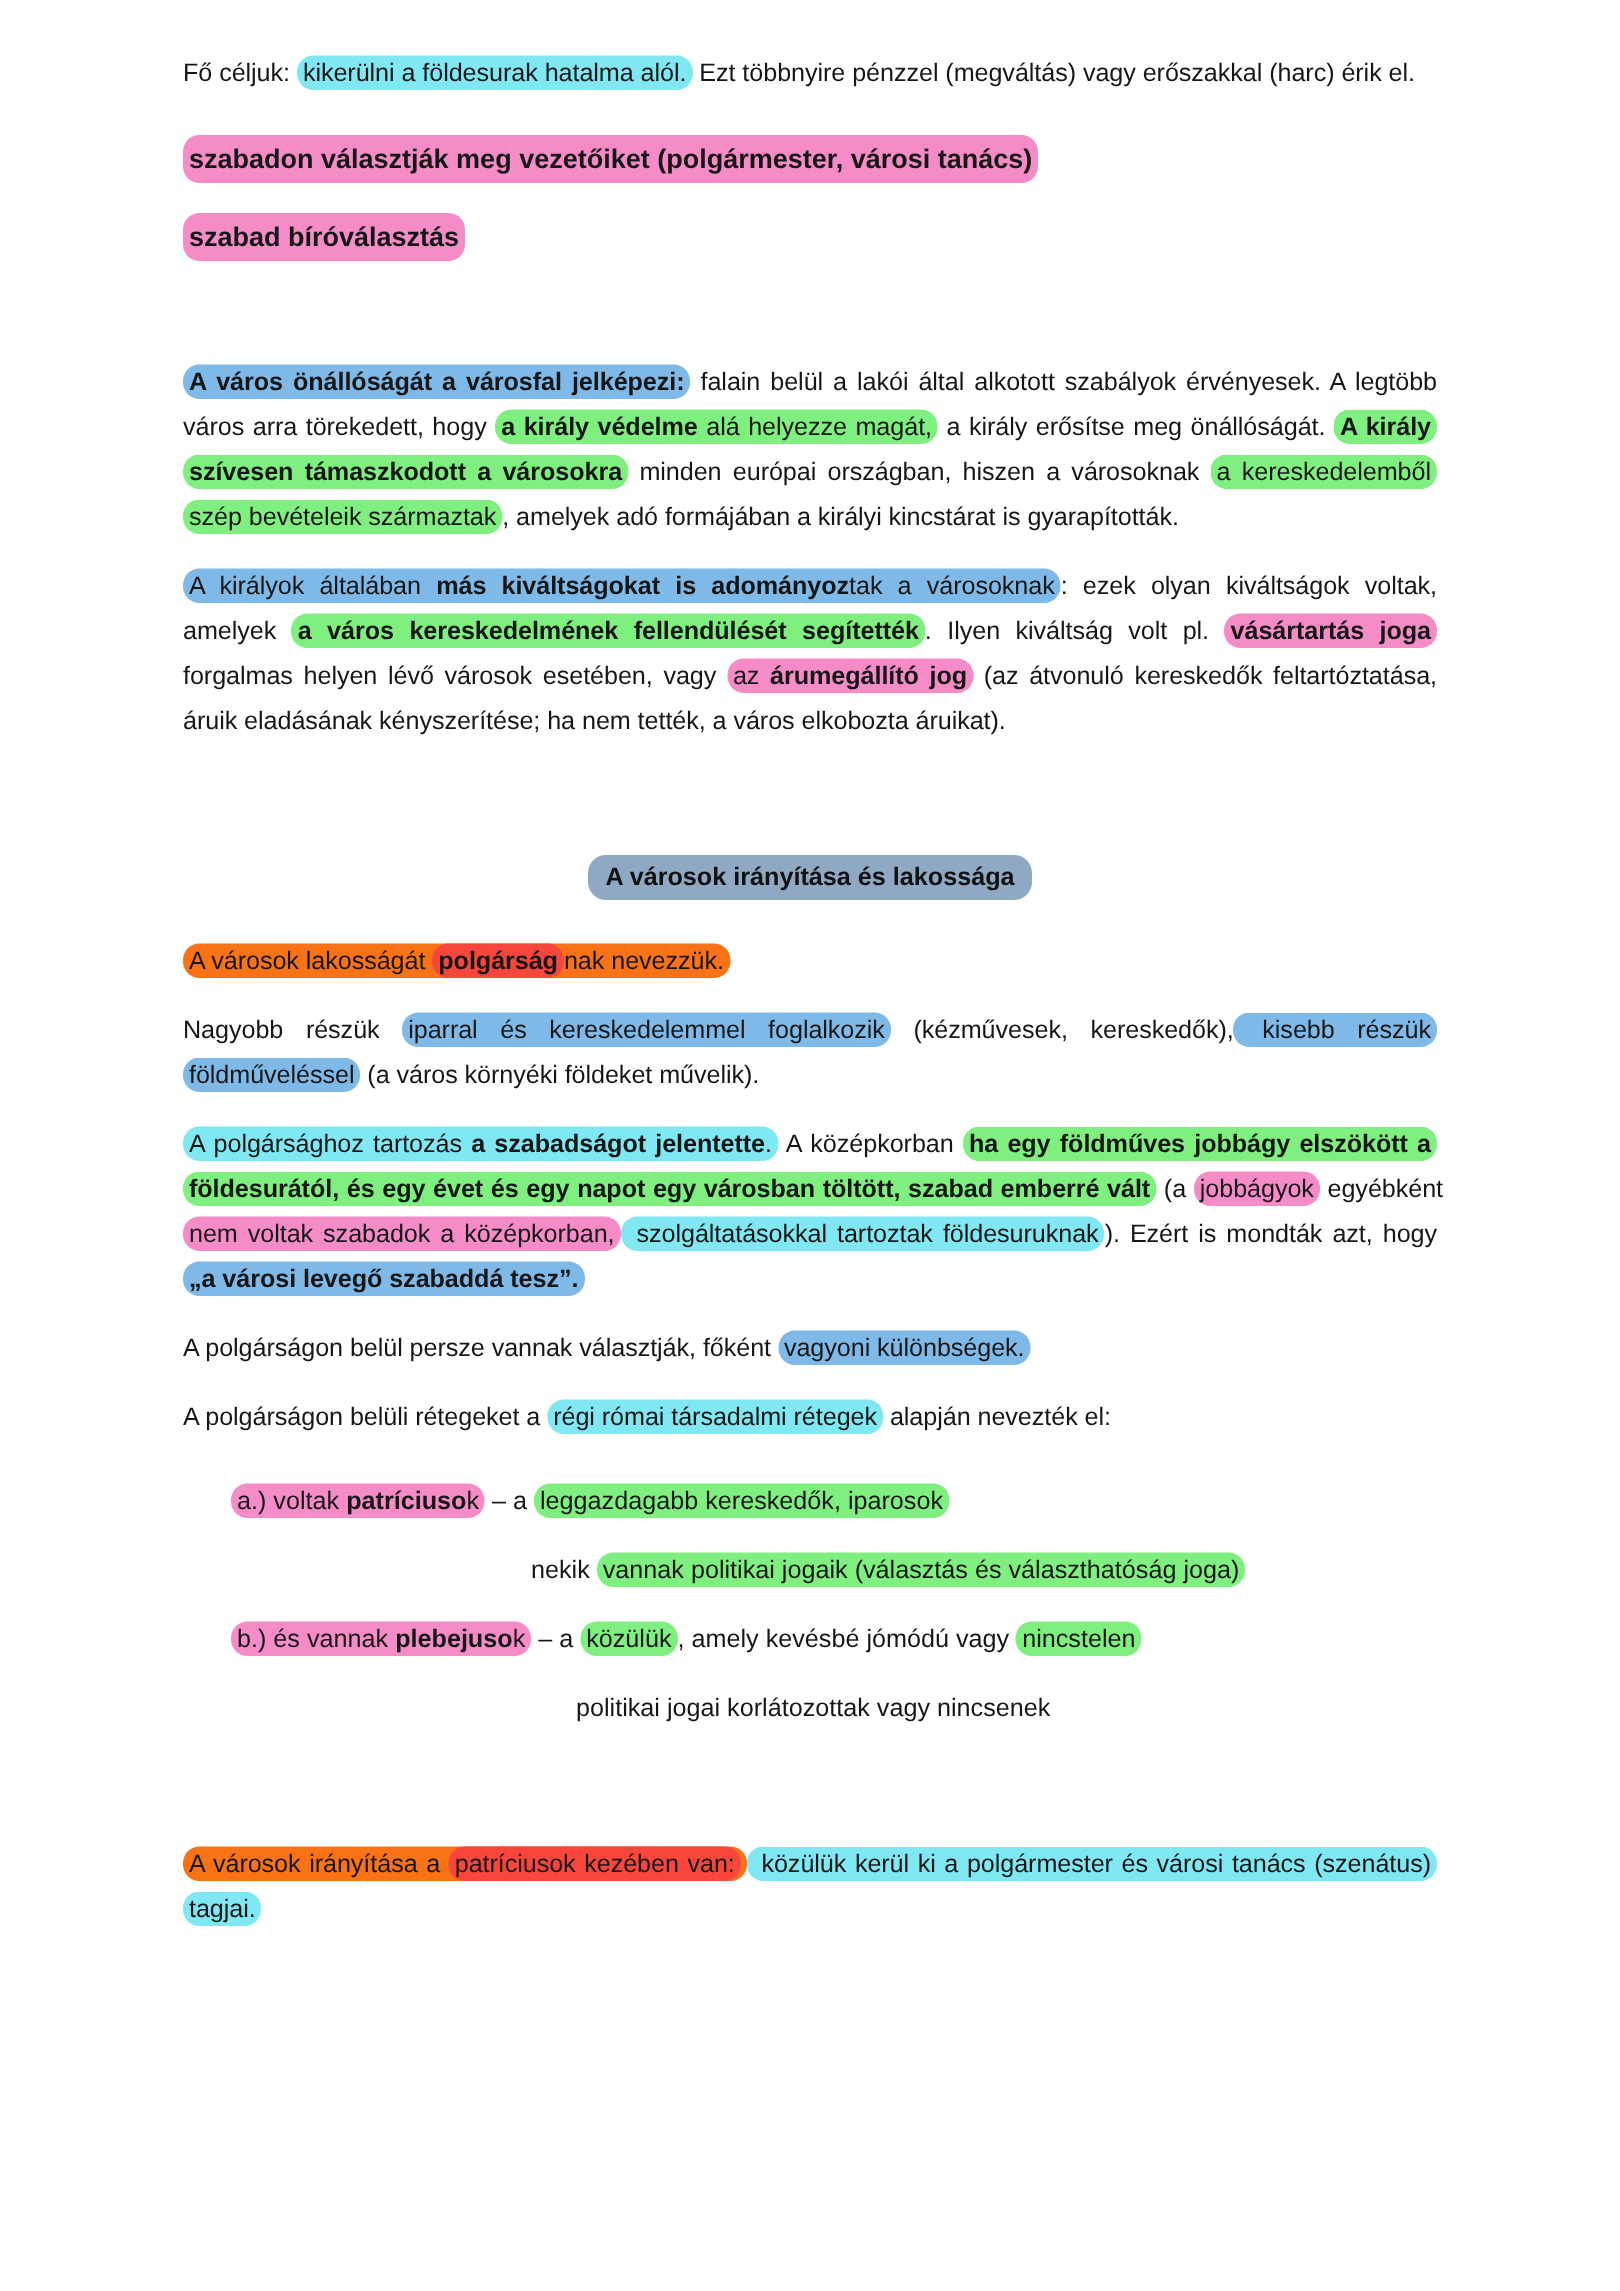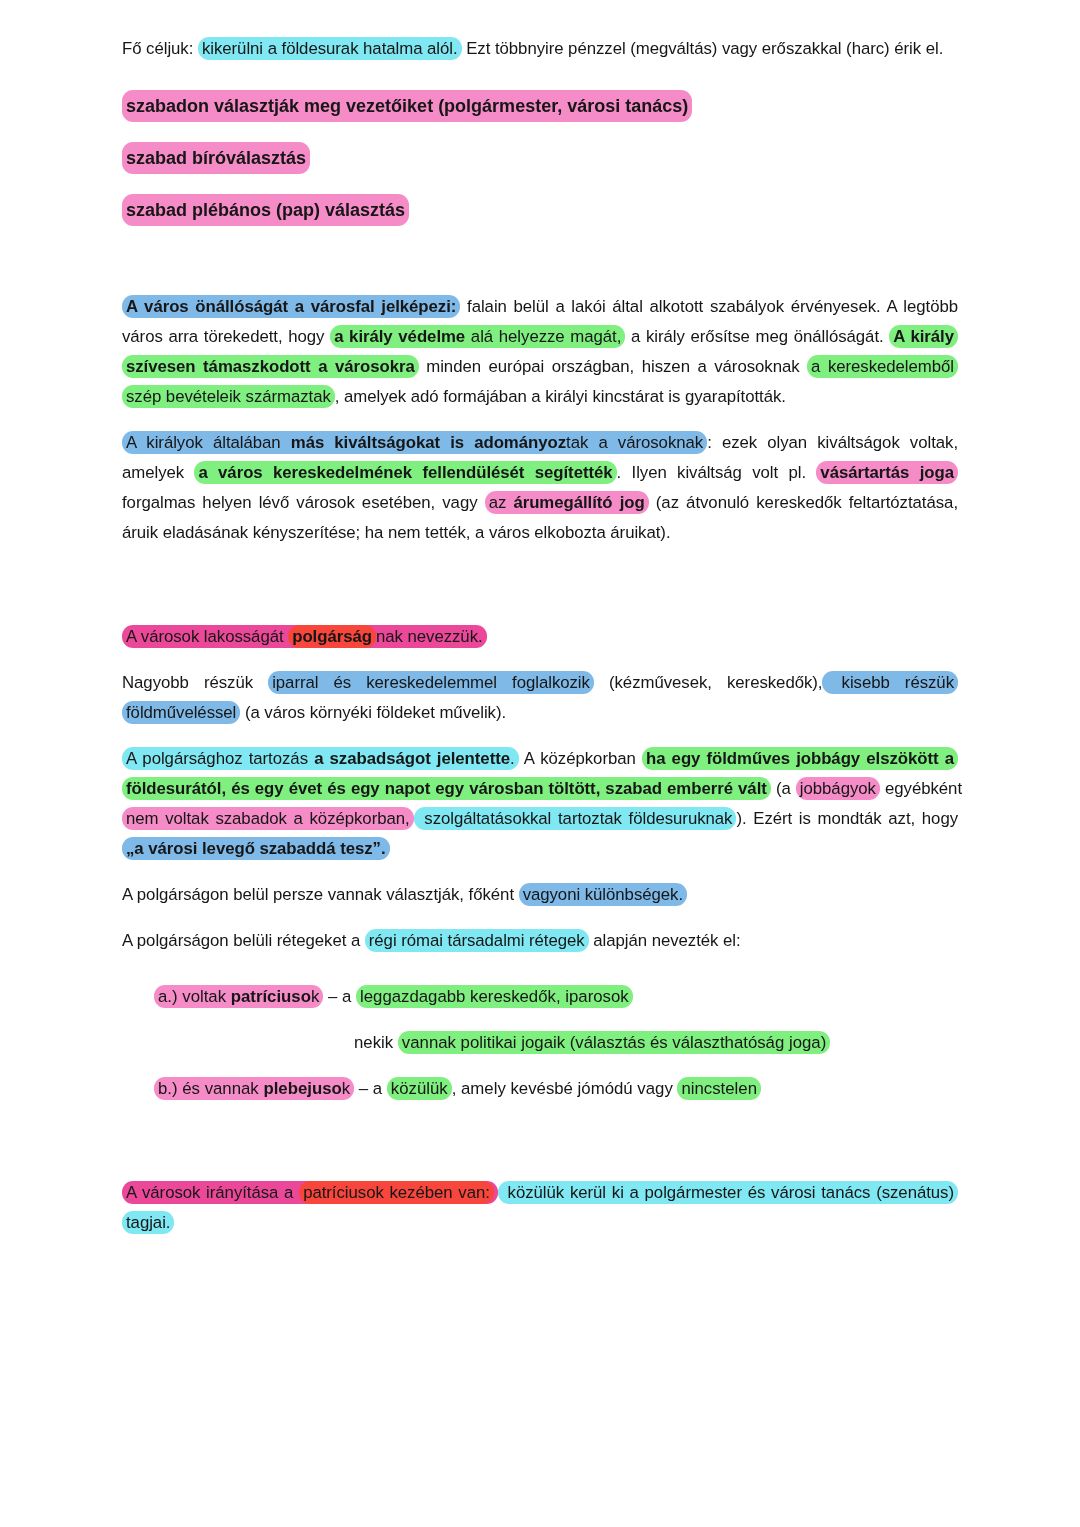--- a/index.html
+++ b/index.html
@@ -48,21 +48,21 @@
   .hl {
     border-radius: 11px;
     padding: 2px 4px;
     box-decoration-break: clone;
     -webkit-box-decoration-break: clone;
   }
   .hl-cyan   { background: #7fe8f2; }
   .hl-blue   { background: #7fb9e8; }
   .hl-pink   { background: #f58cc8; }
   .hl-green  { background: #7ff07f; }
-  .hl-red    { background: #ec4899; margin-top: 19px; }
+  .hl-red    { background: #f97316; margin-top: 19px; }
   .hl-reddeep{ background: #f8463c; }
 
   .b { font-weight: bold; }
 
   
   .bullet {
     display: inline-block;
     font-size: 18px;
     line-height: 28px;
     font-weight: bold;
@@ -110,48 +110,49 @@
 <div class="page">
   <div class="content">
 
     <p><span>Fő céljuk: </span><span class="hl hl-cyan">kikerülni a földesurak hatalma alól.</span><span> Ezt többnyire pénzzel (megváltás) vagy erőszakkal (harc) érik el.</span></p>
 
 
     <div class="spacer-sm"></div>
 
     <div class="bullet-row"><span class="bullet hl hl-pink">szabadon választják meg vezetőiket (polgármester, városi tanács)</span></div>
     <div class="bullet-row"><span class="bullet hl hl-pink">szabad bíróválasztás</span></div>
-    <div class="bullet-row"><span class="bullet hl hl-pink">szabad plébános (pap) választás</span></div>
 
     <div class="spacer-lg"></div>
 
     <p><span class="hl hl-blue b">A város önállóságát a városfal jelképezi:</span><span> falain belül a lakói által alkotott szabályok érvényesek. A legtöbb város arra törekedett, hogy </span><span class="hl hl-green"><span class="b">a király védelme</span><span> alá helyezze magát,</span></span><span> a király erősítse meg önállóságát. </span><span class="hl hl-green b">A király szívesen támaszkodott a városokra</span><span> minden európai országban, hiszen a városoknak </span><span class="hl hl-green">a kereskedelemből szép bevételeik származtak</span><span>, amelyek adó formájában a királyi kincstárat is gyarapították.</span></p>
 
     <p><span class="hl hl-blue"><span>A királyok általában </span><span class="b">más kiváltságokat is adományoz</span><span>tak a városoknak</span></span><span>: ezek olyan kiváltságok voltak, amelyek </span><span class="hl hl-green b">a város kereskedelmének fellendülését segítették</span><span>. Ilyen kiváltság volt pl. </span><span class="hl hl-pink b">vásártartás joga</span><span> forgalmas helyen lévő városok esetében, vagy </span><span class="hl hl-pink"><span>az </span><span class="b">árumegállító jog</span></span><span> (az átvonuló kereskedők feltartóztatása, áruik eladásának kényszerítése;  ha nem tették, a város elkobozta áruikat).</span></p>
 
     <div class="spacer-xl"></div>
 
+    <div class="heading-row"><span class="heading-badge">A városok irányítása és lakossága</span></div>
 
     <p class="nojust"><span class="hl hl-red"><span>A városok lakosságát </span><span class="hl hl-reddeep b">polgárság</span><span>nak nevezzük.</span></span></p>
 
     <p><span>Nagyobb részük </span><span class="hl hl-blue">iparral és kereskedelemmel foglalkozik</span><span> (kézművesek, kereskedők),</span><span class="hl hl-blue"> kisebb részük földműveléssel</span><span> (a város környéki földeket művelik).</span></p>
 
     <p><span class="hl hl-cyan"><span>A polgársághoz tartozás </span><span class="b">a szabadságot jelentette</span><span>.</span></span><span> A középkorban </span><span class="hl hl-green b">ha egy földműves jobbágy elszökött a földesurától, és egy évet és egy napot egy városban töltött, szabad emberré vált</span><span> (a </span><span class="hl hl-pink">jobbágyok</span><span> egyébként </span><span class="hl hl-pink">nem voltak szabadok a középkorban,</span><span class="hl hl-cyan"> szolgáltatásokkal tartoztak földesuruknak</span><span>). Ezért is mondták azt, hogy </span><span class="hl hl-blue b">„a városi levegő szabaddá tesz”.</span></p>
 
     <p class="nojust"><span>A polgárságon belül persze vannak választják, főként </span><span class="hl hl-blue">vagyoni különbségek.</span></p>
 
     <p class="nojust"><span>A polgárságon belüli rétegeket a </span><span class="hl hl-cyan">régi római társadalmi rétegek</span><span> alapján nevezték el:</span></p>
 
     <div class="spacer-sm"></div>
 
     <div class="list-row"><span class="hl hl-pink"><span>a.)   voltak </span><span class="b">patríciuso</span><span>k</span></span><span> – a </span><span class="hl hl-green">leggazdagabb kereskedők, iparosok</span></div>
 
     <div class="list-center"><span>nekik </span><span class="hl hl-green">vannak politikai jogaik (választás és választhatóság joga)</span></div>
 
     <div class="list-row"><span class="hl hl-pink"><span>b.) és vannak </span><span class="b">plebejuso</span><span>k</span></span><span> – a </span><span class="hl hl-green">közülük</span><span>, amely kevésbé jómódú vagy </span><span class="hl hl-green">nincstelen</span></div>
 
+    <div class="list-center2"><span>politikai jogai korlátozottak vagy nincsenek</span></div>
 
     <div class="spacer-xl"></div>
 
     <p><span class="hl hl-red"><span>A városok irányítása a </span><span class="hl hl-reddeep">patríciusok kezében van:</span></span><span class="hl hl-cyan"> közülük kerül ki a polgármester és városi tanács (szenátus) tagjai.</span></p>
 
   </div>
 </div>
 
 </body></html>

